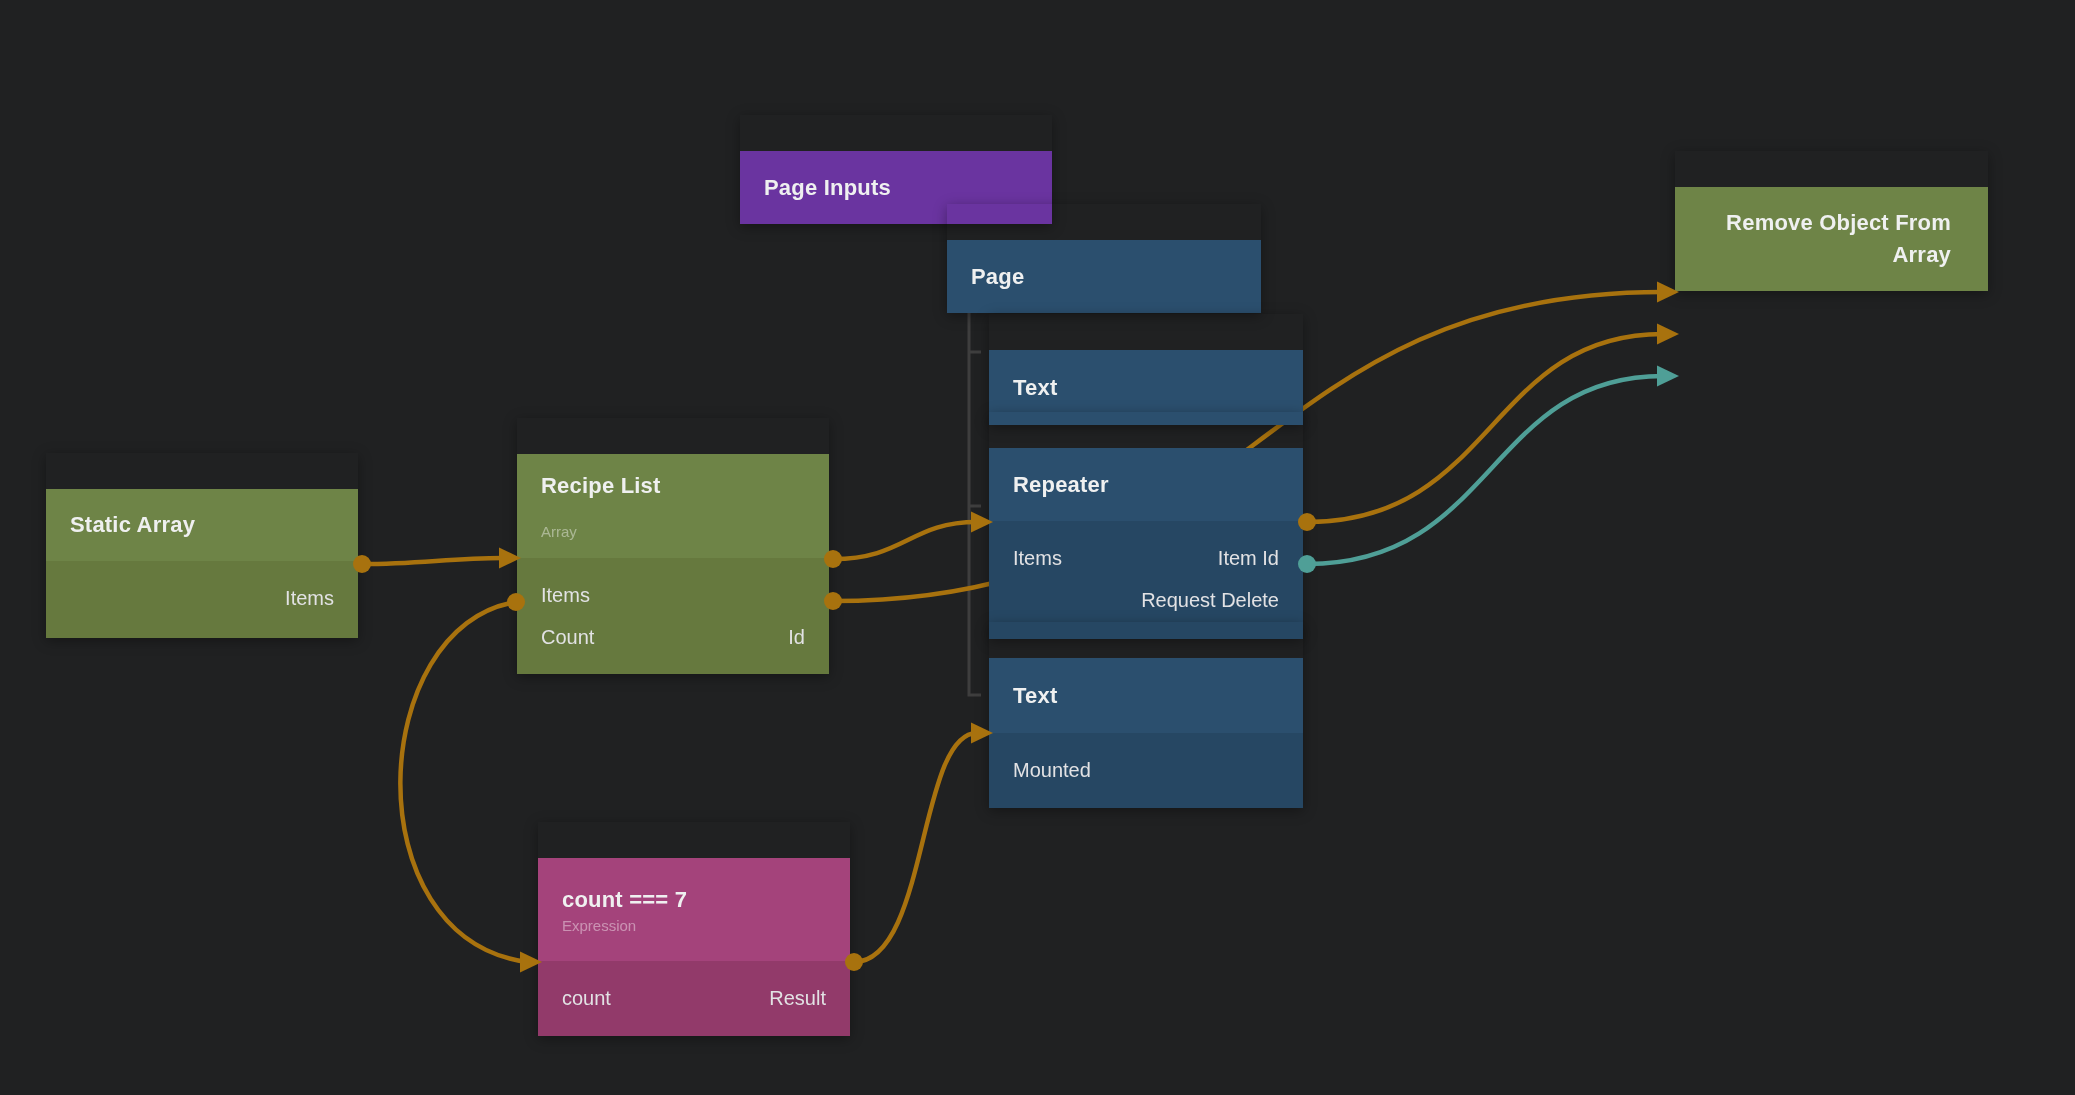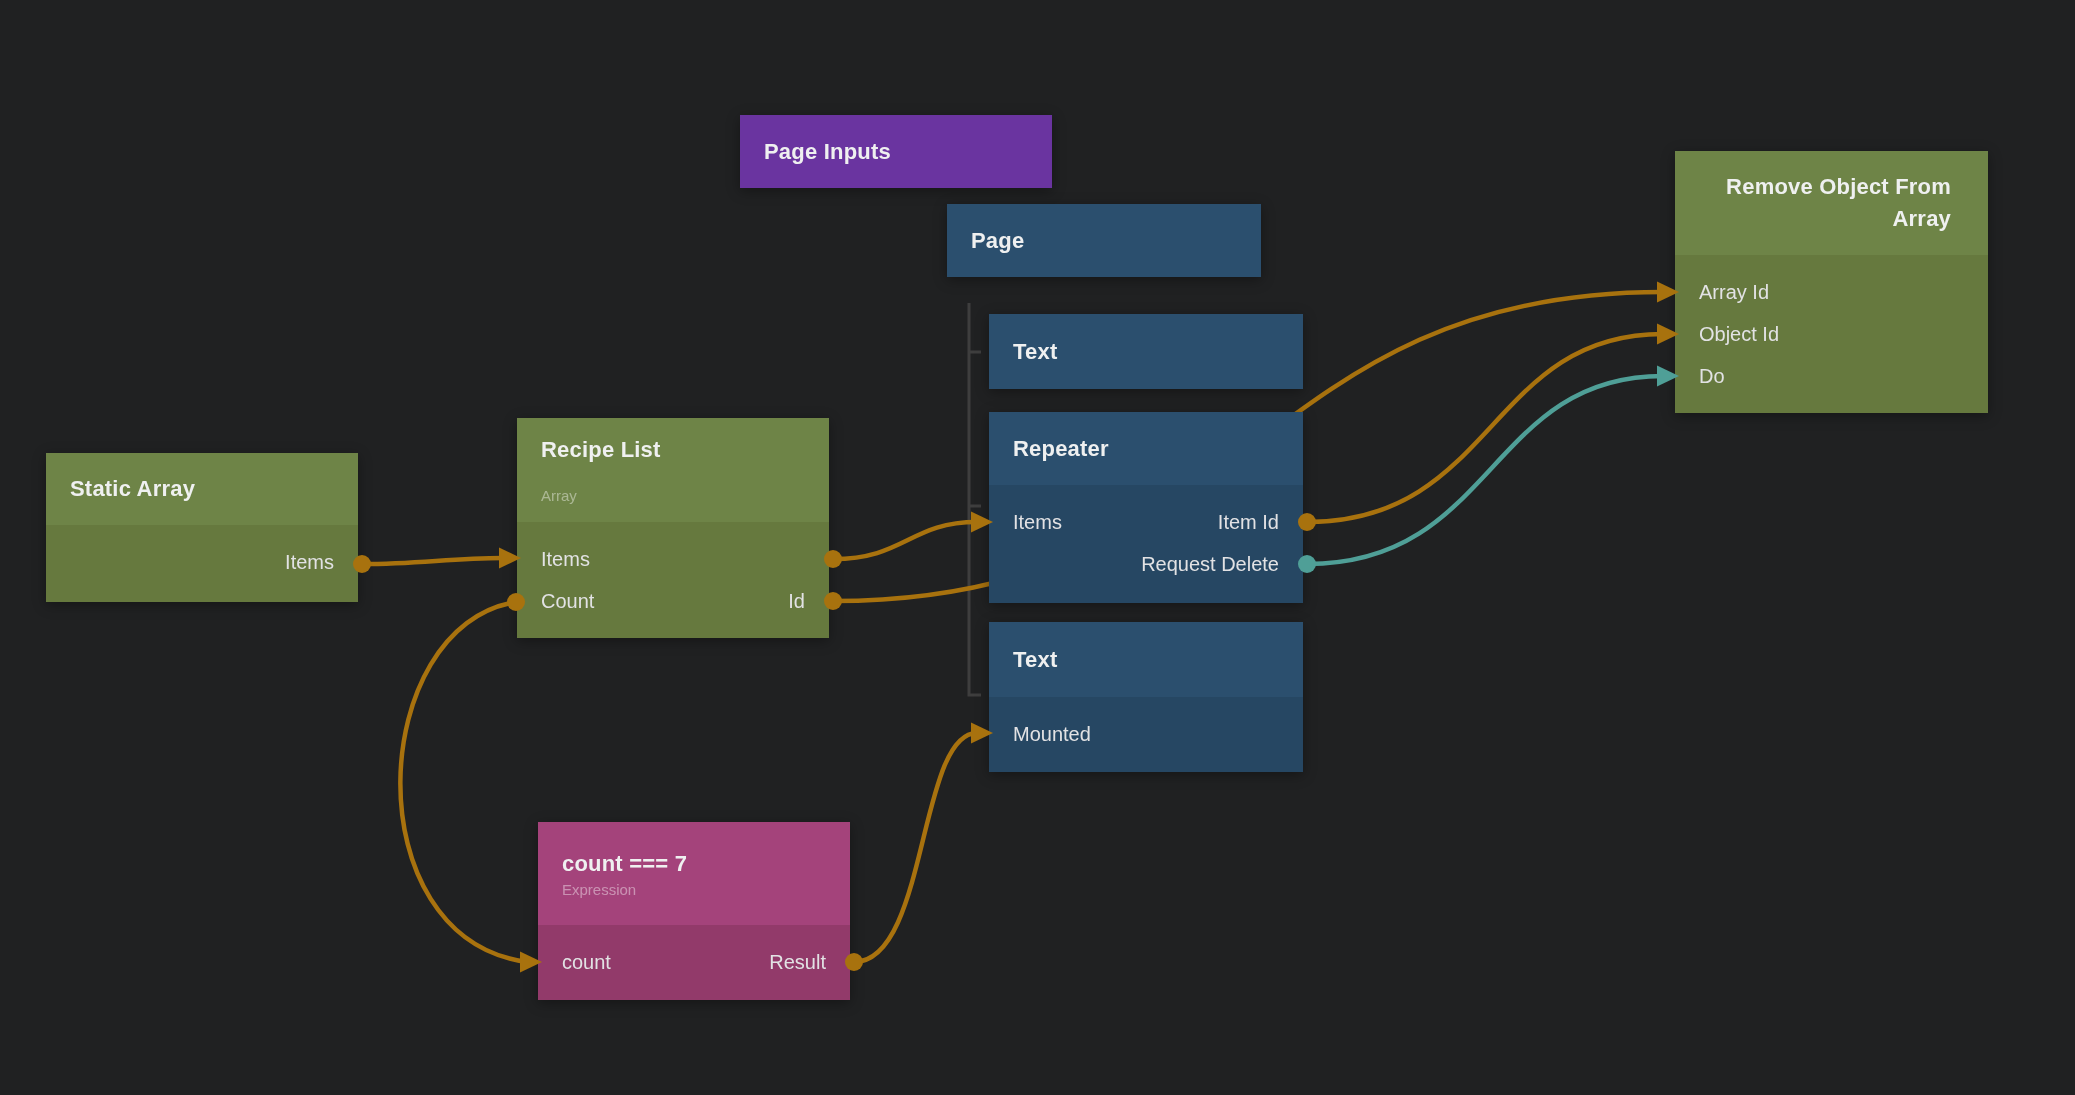--- a/index.html
+++ b/index.html
@@ -28,21 +28,21 @@
   .wire.data{stroke:var(--wire-data);}
   .wire.signal{stroke:var(--wire-signal);}
   .tree{fill:none;stroke:var(--tree-line);stroke-width:3;}
   .dot-data{fill:var(--wire-data);}
   .dot-signal{fill:var(--wire-signal);}
   .arr-data{fill:var(--wire-data);}
   .arr-signal{fill:var(--wire-signal);}
   .node{position:absolute;box-shadow:0 3px 12px rgba(0,0,0,0.35);}
   .node-header{
     display:flex;flex-direction:column;justify-content:center;
-    padding:3px 24px;box-sizing:border-box;
+    padding:3px 24px;box-sizing:border-box;margin-top:36px;
   }
   .node-title{
     font-size:22px;font-weight:600;color:var(--title-text);
     line-height:1.45;letter-spacing:0.2px;max-width:252px;
   }
   .node-subtitle{font-size:15px;color:rgba(255,255,255,0.42);line-height:1.3;}
   .node-body{box-sizing:border-box;padding-top:16px;}
   .port-row{
     height:42px;display:flex;align-items:center;justify-content:space-between;
     padding:0 24px;font-size:20px;color:var(--port-text);
@@ -154,31 +154,20 @@
         <span>count</span>
         <span>Result</span>
       </div>
     </div>
   </div>
 
   <div class="node green" style="left:1675px;top:151px;width:313px;text-align:right;">
     <div class="node-header" style="height:104px;">
       <div class="node-title">Remove Object From Array</div>
     </div>
-    <div class="node-body" style="height:158px;">
-      <div class="port-row">
-        <span>Array Id</span>
-      </div>
-      <div class="port-row">
-        <span>Object Id</span>
-      </div>
-      <div class="port-row">
-        <span>Do</span>
-      </div>
-    </div>
   </div>
 
   <svg class="layer" style="pointer-events:none;">
     <circle class="dot-data" cx="362" cy="564" r="9"></circle>
     <circle class="dot-data" cx="833" cy="559" r="9"></circle>
     <circle class="dot-data" cx="833" cy="601" r="9"></circle>
     <circle class="dot-data" cx="516" cy="602" r="9"></circle>
     <circle class="dot-data" cx="1307" cy="522" r="9"></circle>
     <circle class="dot-signal" cx="1307" cy="564" r="9"></circle>
     <circle class="dot-data" cx="854" cy="962" r="9"></circle>

